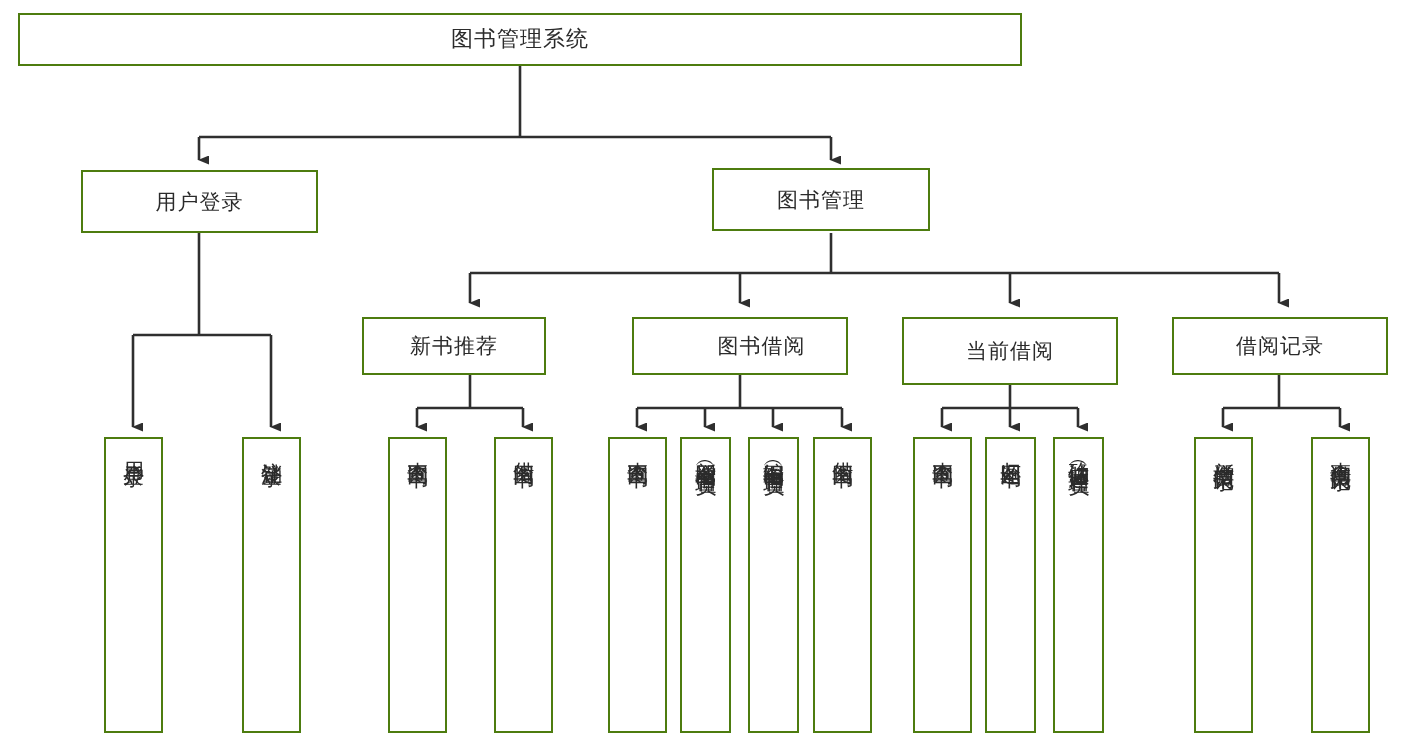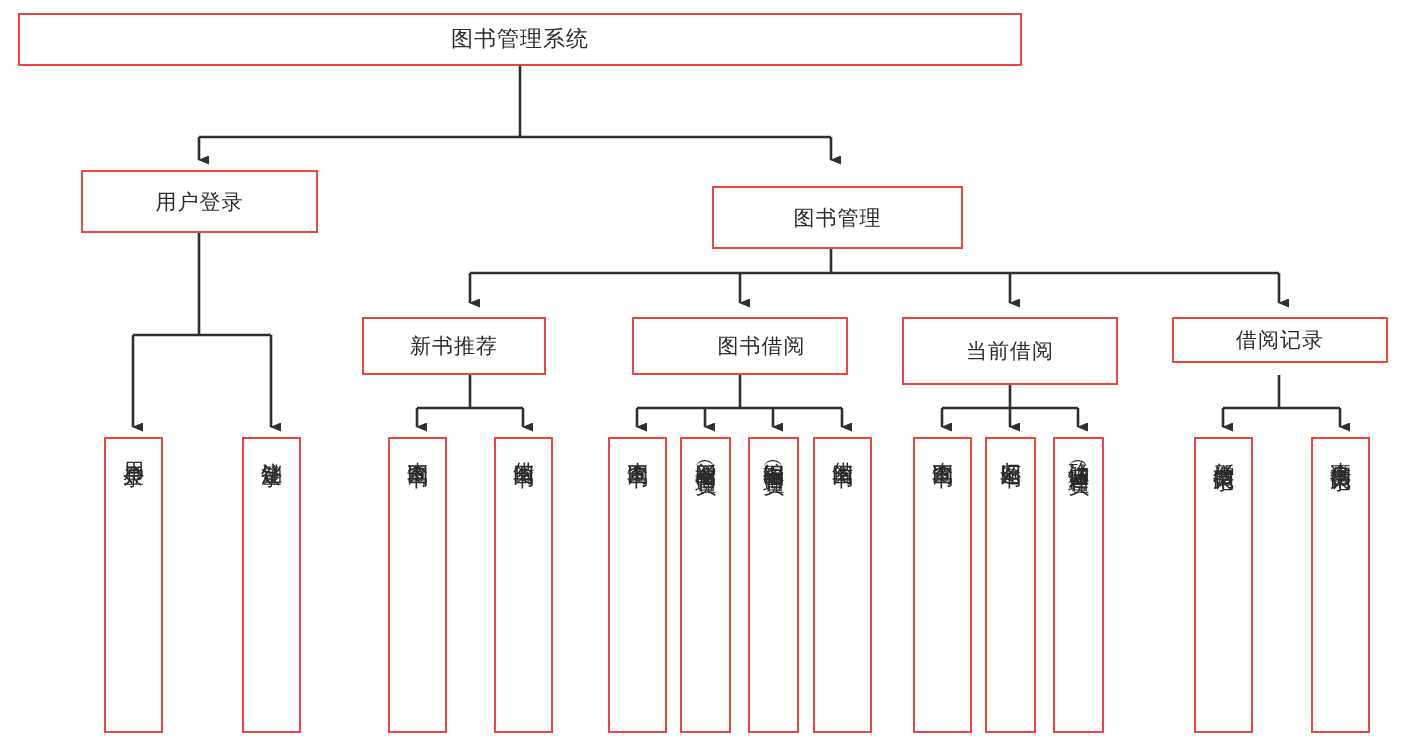--- a/index.html
+++ b/index.html
@@ -22,21 +22,21 @@
     left: 0;
     top: 0;
     width: 1405px;
     height: 747px;
     pointer-events: none;
   }
   .node {
     position: absolute;
     box-sizing: border-box;
     background: #ffffff;
-    border: 2px solid #ef4444;
+    border: 2px solid #4d7c0f;
     display: flex;
     align-items: center;
     justify-content: center;
     color: #2b2b2b;
   }
   .node.horiz {
     font-size: 21px;
     letter-spacing: 1px;
     line-height: 1.2;
   }
@@ -121,34 +121,34 @@
     </g>
   </svg>
 
   <div class="node horiz root" style="left:18px; top:13px; width:1004px; height:53px;">
     <span>图书管理系统</span>
   </div>
 
   <div class="node horiz" style="left:81px; top:170px; width:237px; height:63px;">
     <span>用户登录</span>
   </div>
-  <div class="node horiz" style="left:712px; top:186px; width:251px; height:63px;">
+  <div class="node horiz" style="left:712px; top:168px; width:218px; height:63px;">
     <span>图书管理</span>
   </div>
 
   <div class="node horiz" style="left:362px; top:317px; width:184px; height:58px;">
     <span>新书推荐</span>
   </div>
   <div class="node horiz" style="left:632px; top:317px; width:216px; height:58px;padding-left:43px;">
     <span>图书借阅</span>
   </div>
   <div class="node horiz" style="left:902px; top:317px; width:216px; height:68px;">
     <span>当前借阅</span>
   </div>
-  <div class="node horiz" style="left:1172px; top:317px; width:216px; height:46px;">
+  <div class="node horiz" style="left:1172px; top:317px; width:216px; height:58px;">
     <span>借阅记录</span>
   </div>
 
   <div class="node vert" style="left:104px; top:437px; width:59px; height:296px;">
     <span class="vtext">用户登录</span>
   </div>
   <div class="node vert" style="left:242px; top:437px; width:59px; height:296px;">
     <span class="vtext">注销登录</span>
   </div>
 

